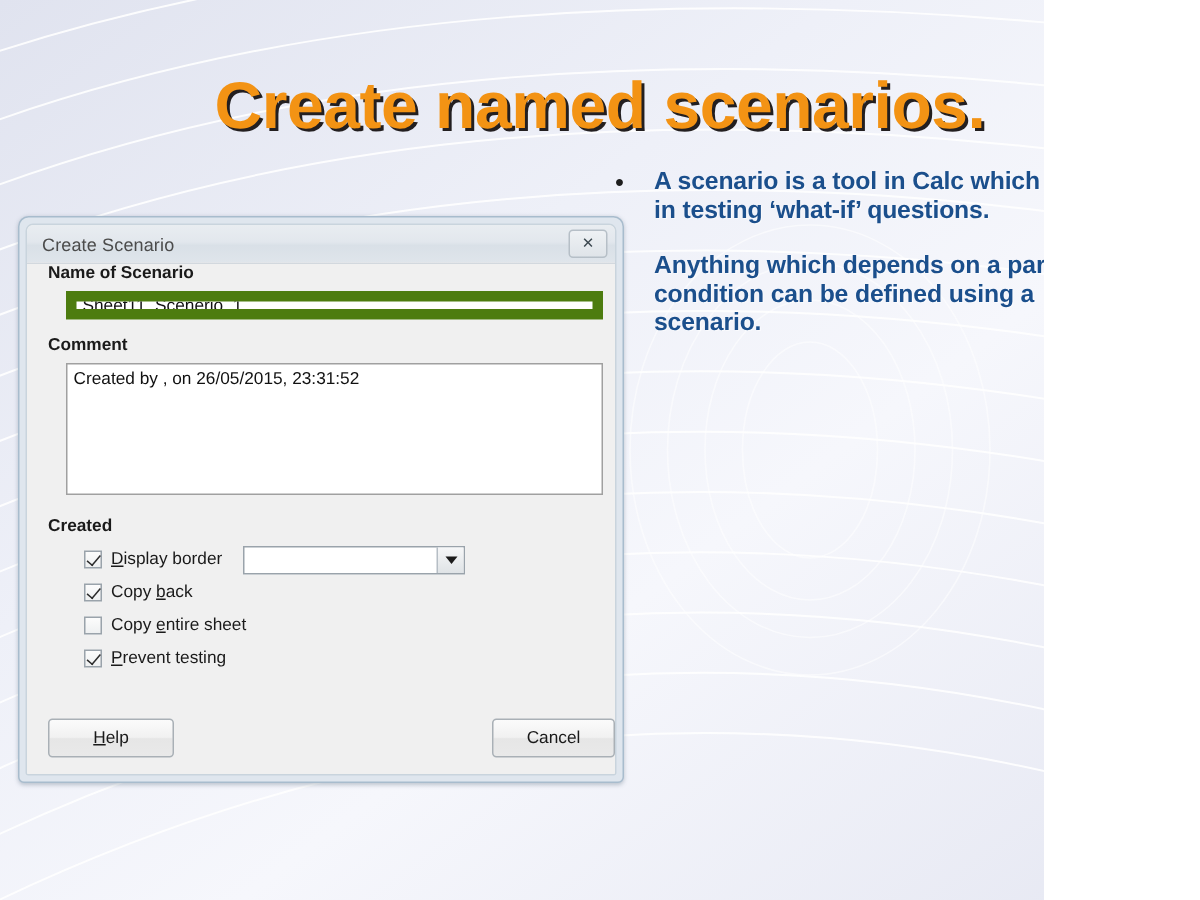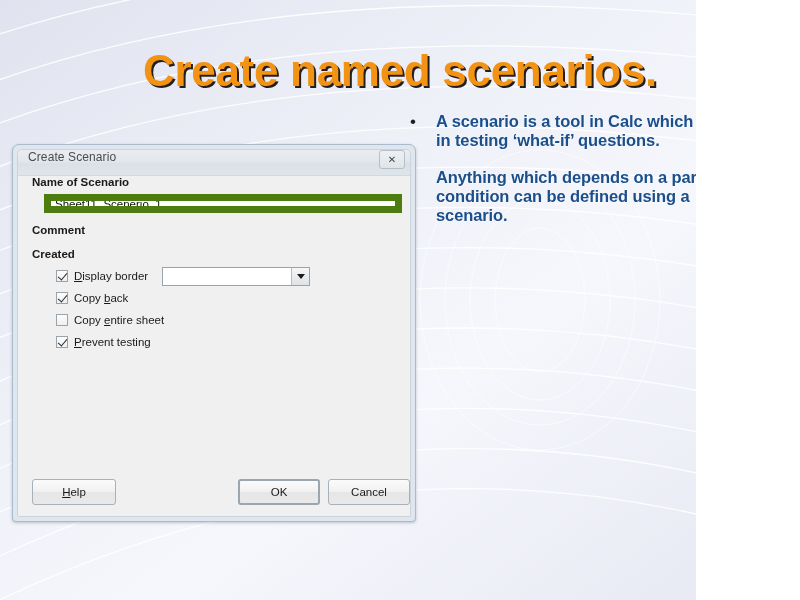--- a/index.html
+++ b/index.html
@@ -101,20 +101,21 @@
     border-radius: 5px 5px 2px 2px;
     position: relative;
     overflow: hidden;
   }
   .titlebar {
     height: 25px;
     background: linear-gradient(to bottom, #e9edf1 0%, #e2e7ed 45%, #d9e0e7 55%, #dfe5eb 100%);
     border-bottom: 1px solid #d2d8de;
     border-radius: 4px 4px 0 0;
     display: flex;
+    align-items: center;
     padding: 0 5px 0 10px;
   }
   .titlebar-label {
     flex: 1;
     font-size: 12px;
     color: #4b4b4b;
     letter-spacing: 0.1px;
   }
   .close-btn {
     width: 24px;
@@ -336,20 +337,23 @@
       </div>
 
       <div class="dlg-body">
 
         <div class="section-label">Name of Scenario</div>
         <div class="field-indent">
           <input class="text-field" type="text" value="Sheet11_Scenerio_1" style="">
         </div>
 
         <div class="section-label second">Comment</div>
+        <div class="field-indent">
+          <textarea class="comment-field" style="">Created by , on 26/05/2015, 23:31:52</textarea>
+        </div>
 
         <div class="section-label third">Created</div>
 
         <div class="check-row">
           <span class="cbox checked"></span>
           <span class="check-label"><span class="acc">D</span><span>isplay border</span></span>
           <span class="combo">
             <span class="combo-value"></span>
             <span class="combo-arrow">
                 <i></i>
@@ -370,21 +374,20 @@
         <div class="check-row">
           <span class="cbox checked"></span>
           <span class="check-label"><span class="acc">P</span><span>revent testing</span></span>
         </div>
 
         <div class="btn-row">
           <button class="dbtn help">
               <span class="acc">H</span>
               <span>elp</span>
             </button>
-          <button class="dbtn ok">OK</button>
           <button class="dbtn cancel">Cancel</button>
         </div>
 
       </div>
     </div>
   </div>
 
 </div>
 
 </body></html>

